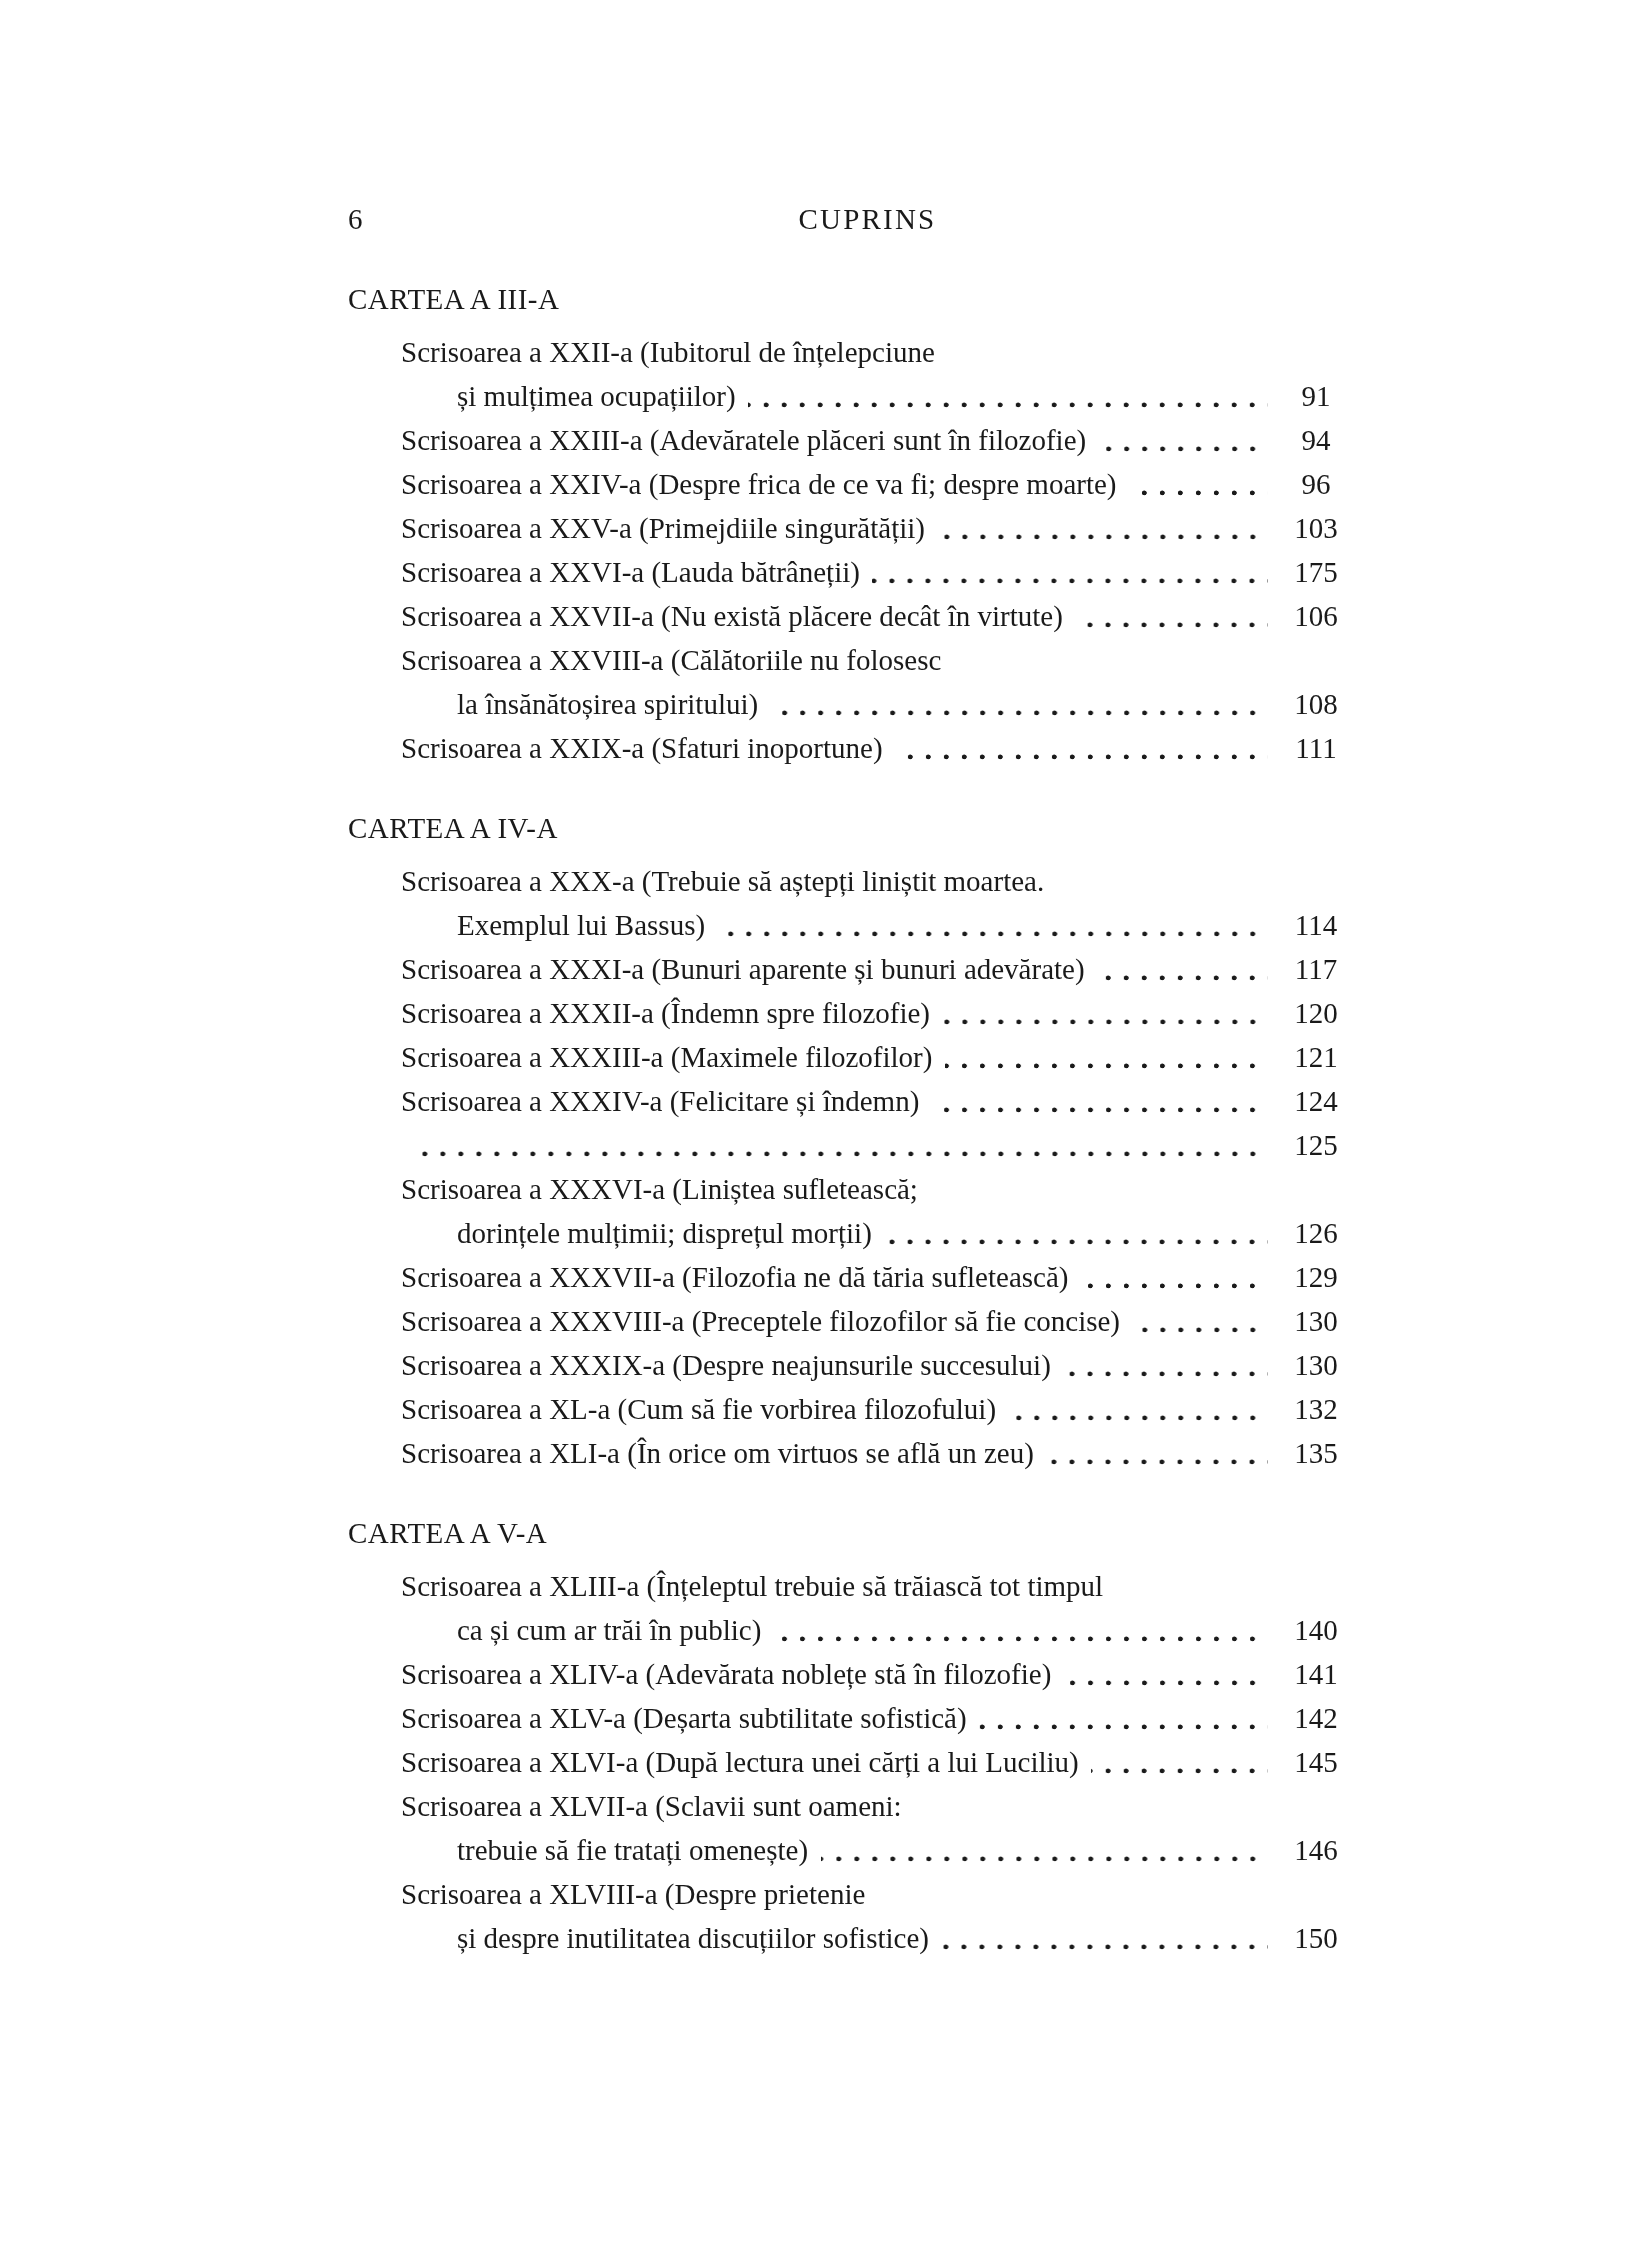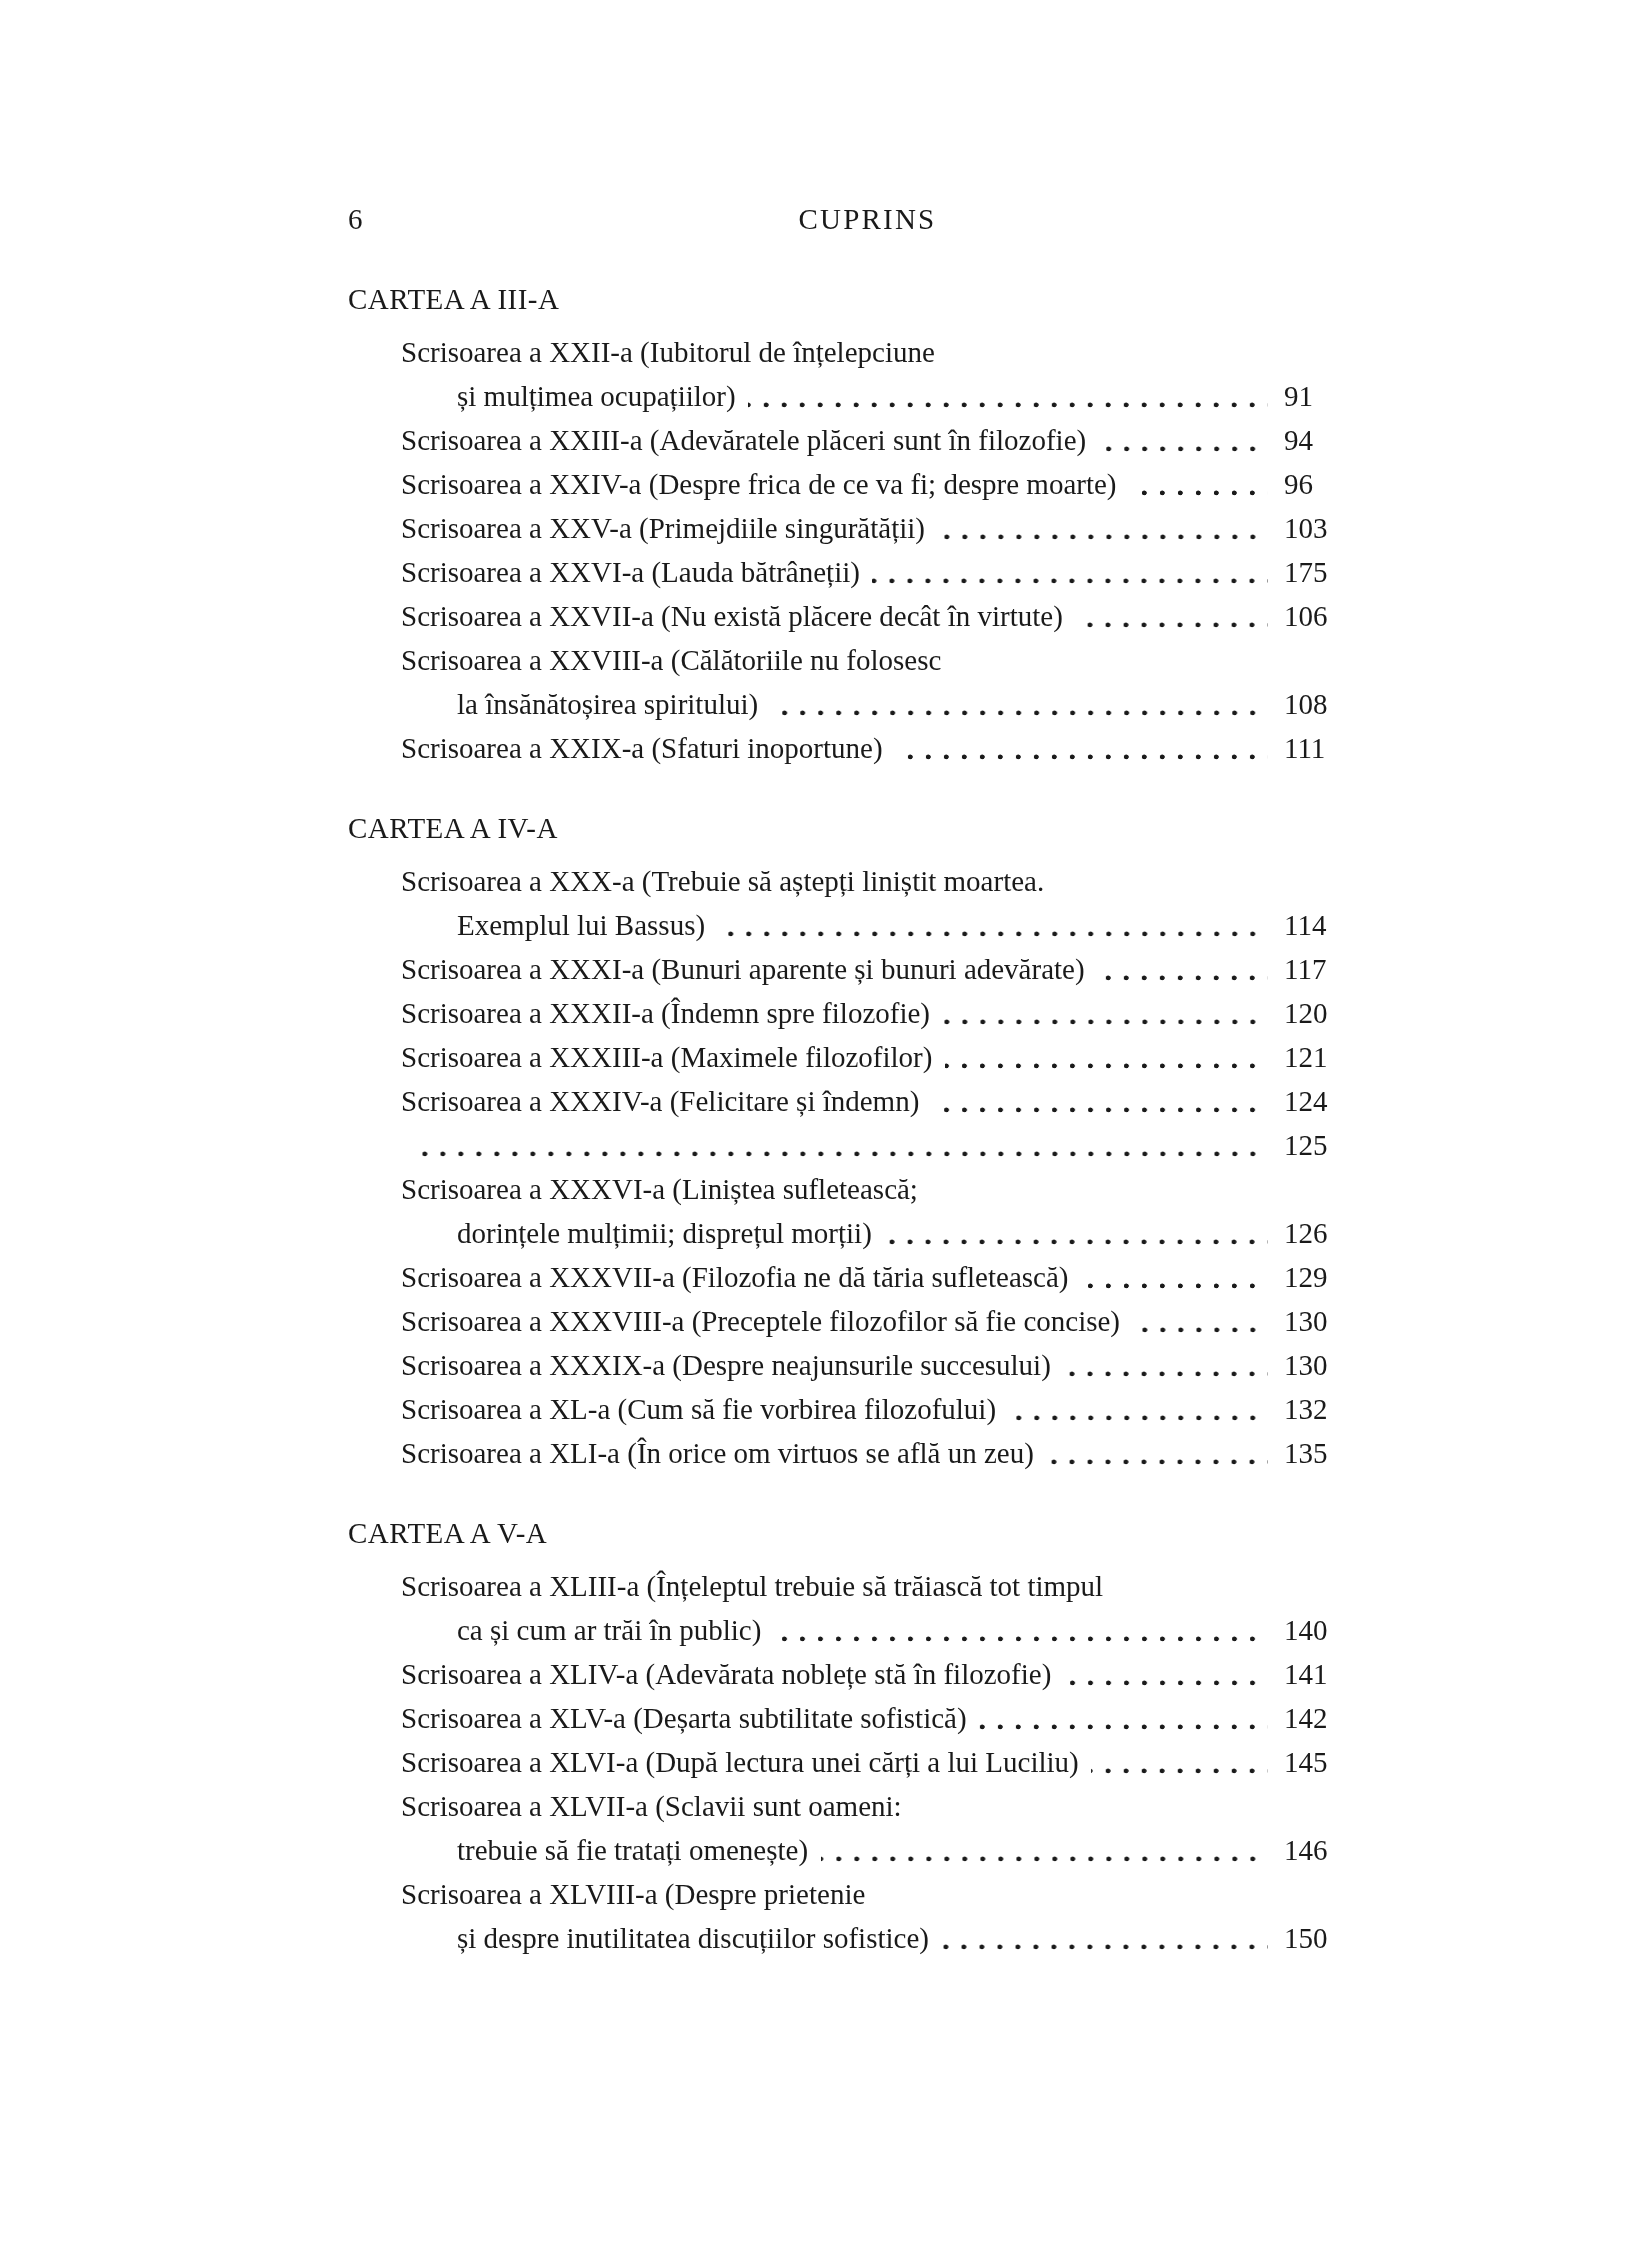--- a/index.html
+++ b/index.html
@@ -59,21 +59,21 @@
     margin: 0 16px 9.8px 12.5px;
     background-image: radial-gradient(circle at 2.3px 3px, #1a1a1a 2.1px, rgba(0,0,0,0) 2.8px);
     background-size: 18px 6.2px;
     background-repeat: repeat-x;
     background-position: right bottom;
     min-width: 16px;
   }
   .page-num {
     flex: 0 0 auto;
     min-width: 64px;
-    text-align: left;
+    text-align: center;
   }
 </style>
 </head>
 <body>
 
 <div class="page" style="background: rgb(255, 255, 255); color: rgb(26, 26, 26);">
   <div class="content">
     <div class="header-row">
       <span class="folio">6</span>
       <span class="page-header">CUPRINS</span>

